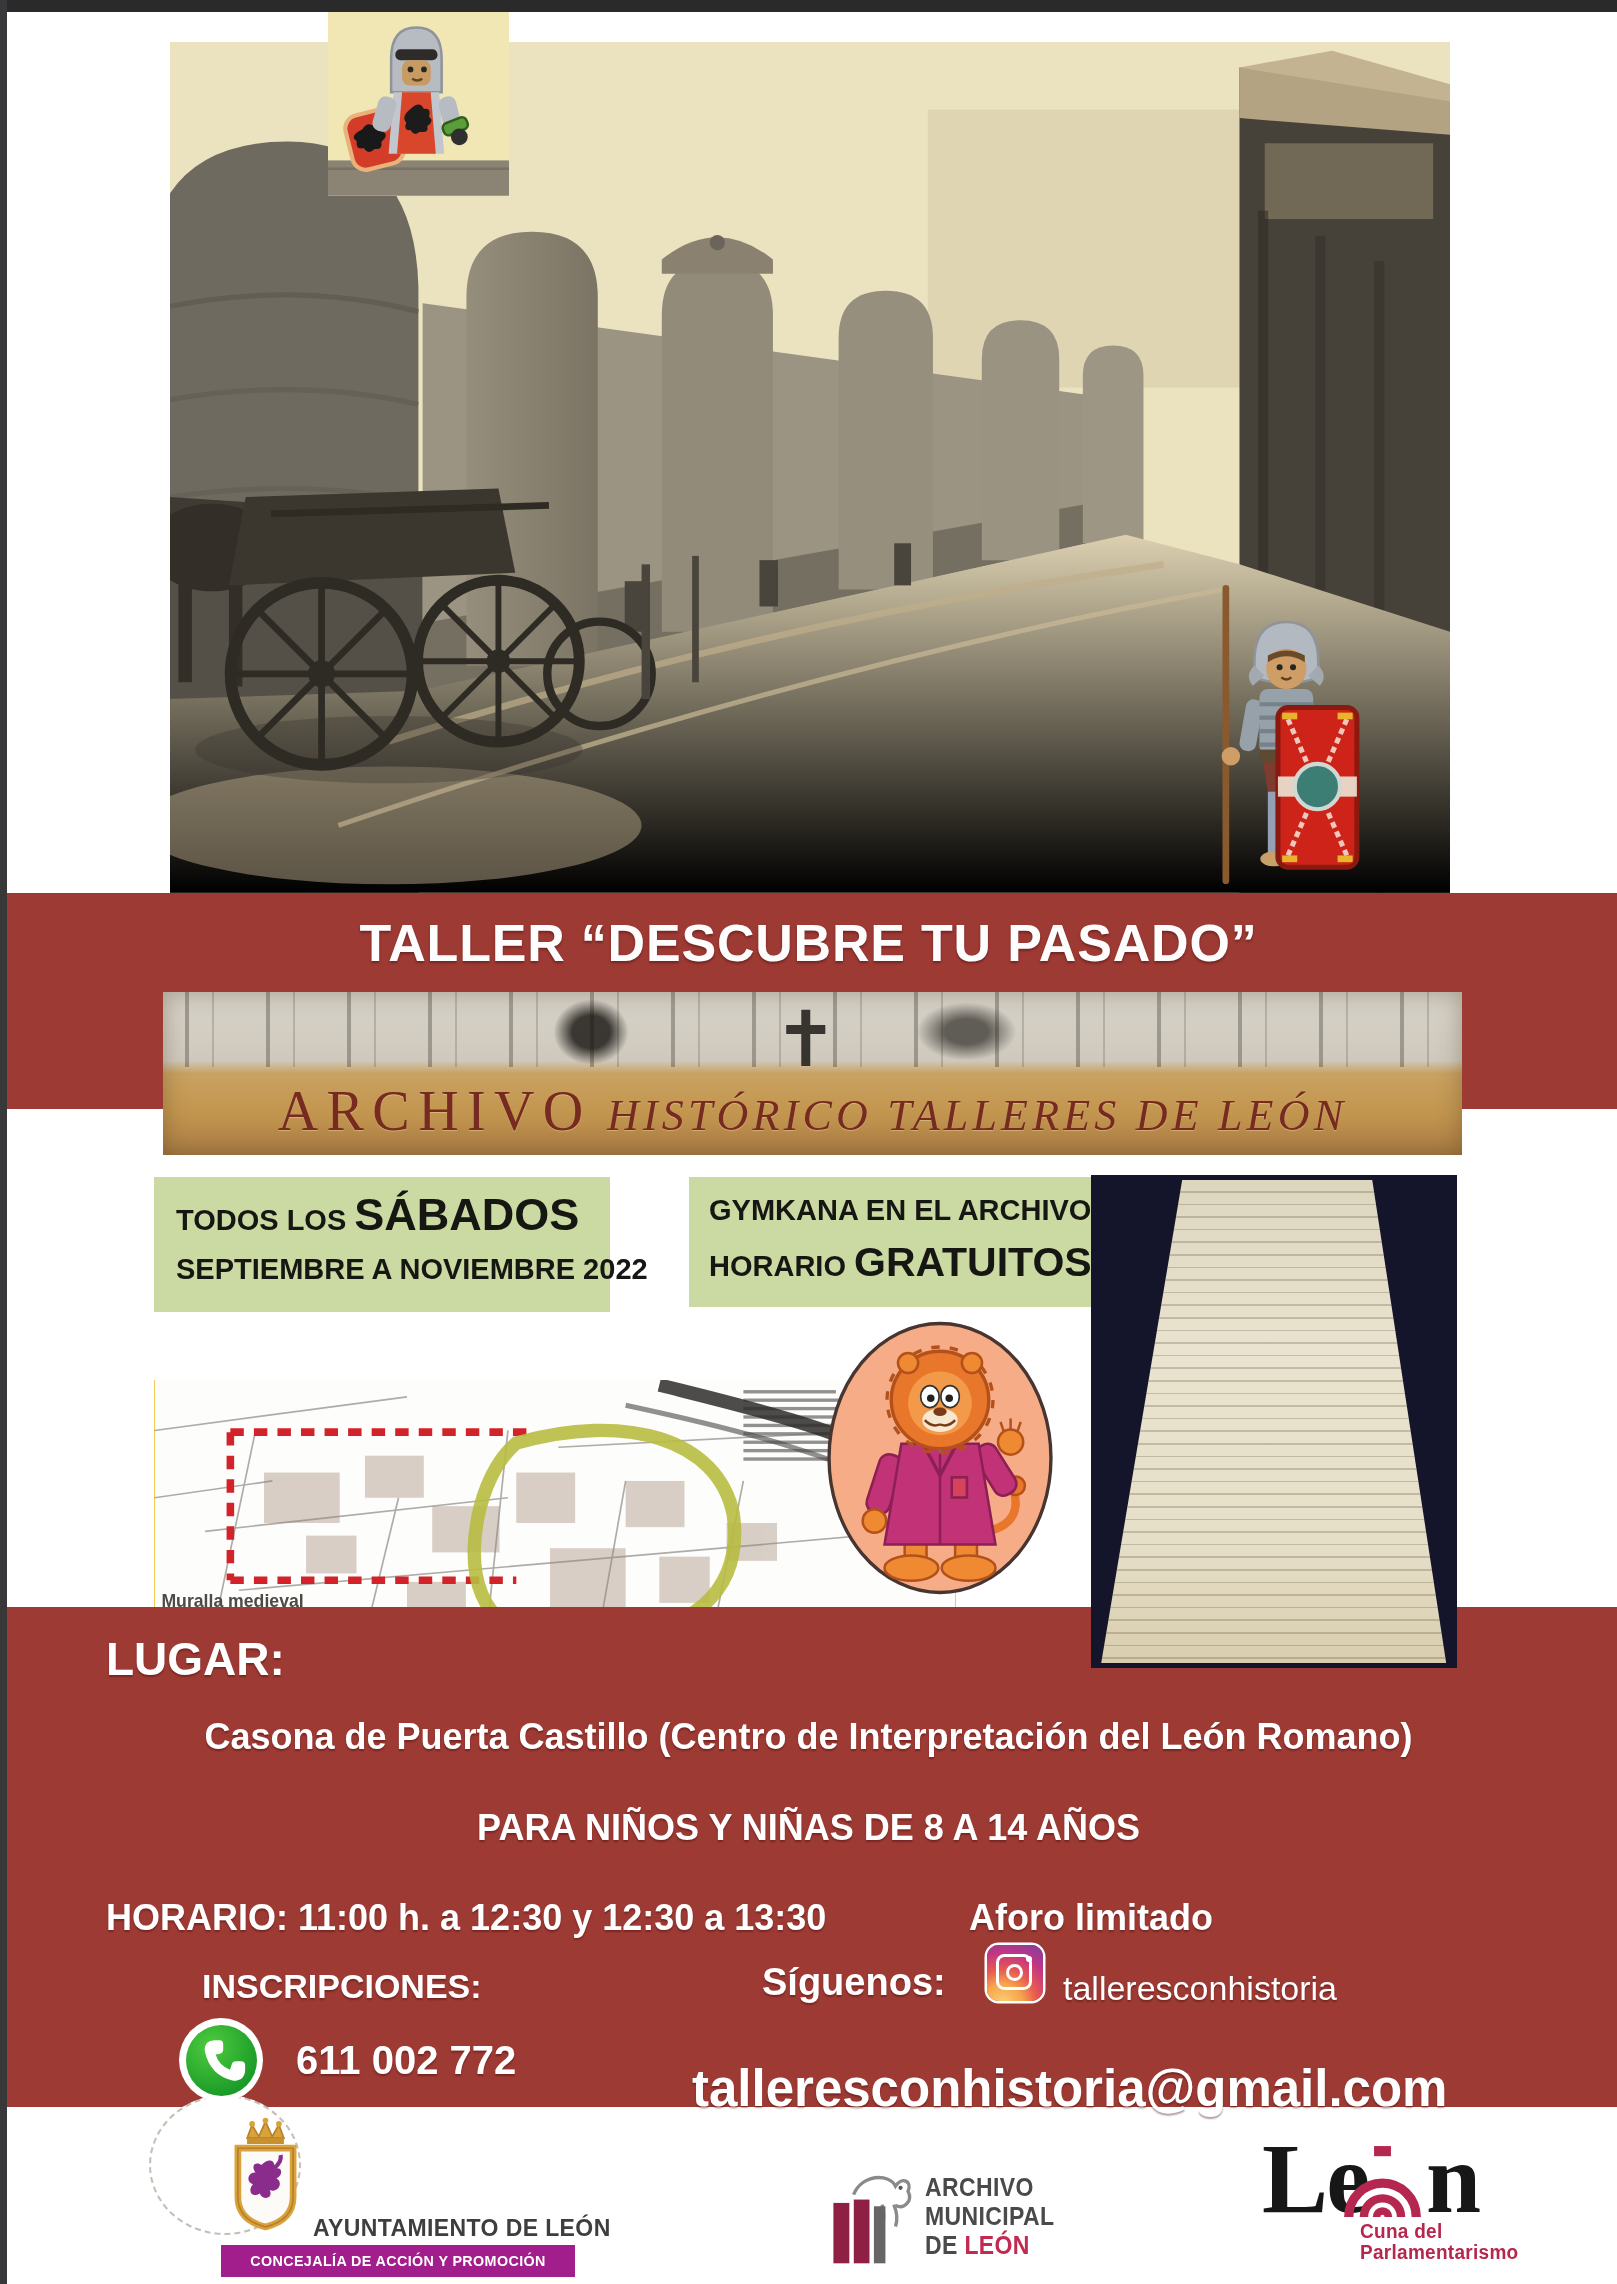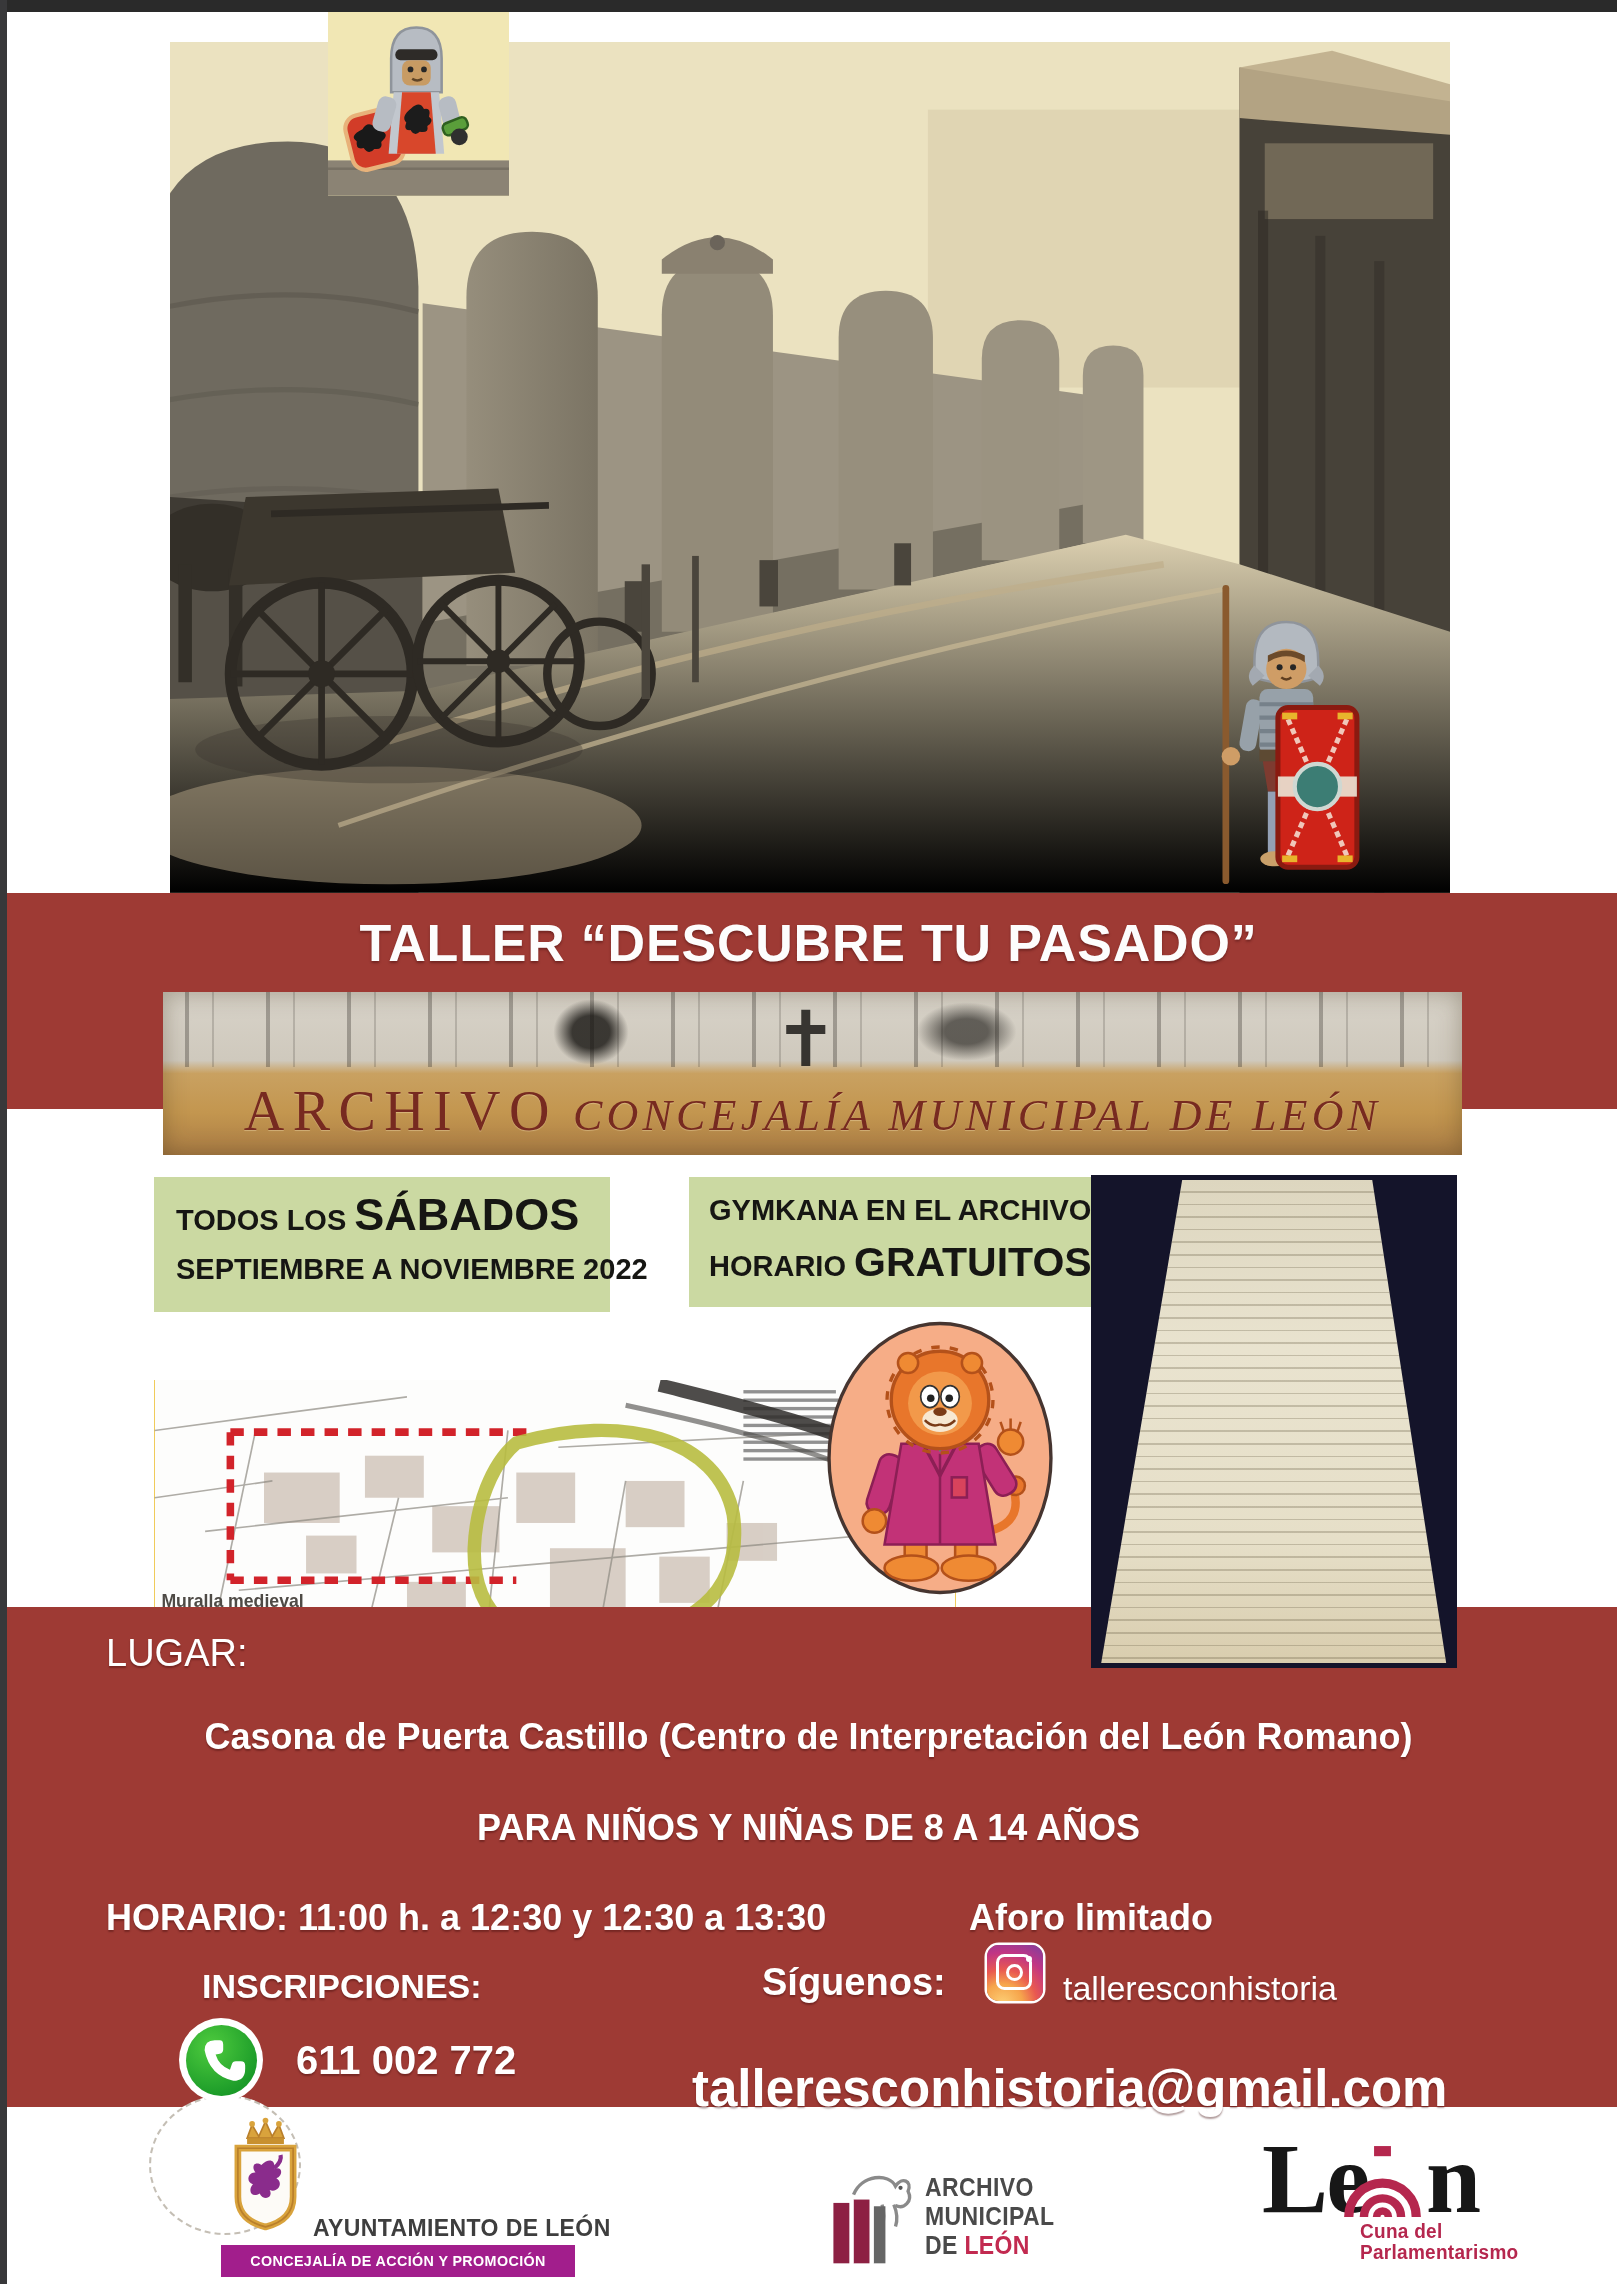--- a/index.html
+++ b/index.html
@@ -50,21 +50,21 @@
   .parchment{left:1091px;top:1175px;width:366px;height:493px;background:#14142a;z-index:5;}
   .parch-doc{left:6.7px;top:5px;width:352px;height:483px;
     clip-path:polygon(24% 0%,78% 0%,99% 100%,1% 100%);
     background:
       repeating-linear-gradient(180deg,transparent 0 11px,rgba(95,85,60,.28) 11px 12.6px),
       linear-gradient(180deg,#ddd6bf 0%,#e9e3cf 35%,#e6dfc8 75%,#d9cdae 100%);}
 
   
   .band2{left:0;top:1607px;width:1617px;height:500px;background:#9e3a34;color:#ffffff;z-index:2;}
   .band2 .b2{position:absolute;white-space:nowrap;text-shadow:0 1.7px 1.7px rgba(60,10,10,.4);}
-  .lugar{left:106px;top:25px;font-size:38px;font-weight:400;}
+  .lugar{left:106px;top:25px;font-size:46px;font-weight:700;}
   .venue{left:0;top:109px;width:1617px;text-align:center;font-size:36px;font-weight:700;}
   .audience{left:0;top:200px;width:1617px;text-align:center;font-size:36px;font-weight:700;}
   .schedule{left:106px;top:290px;font-size:36px;font-weight:700;}
   .capacity{left:969px;top:290px;font-size:36px;font-weight:700;}
   .inscrip{left:202px;top:360px;font-size:34px;font-weight:700;}
   .follow{left:762px;top:354px;font-size:38px;font-weight:700;}
   .ig-handle{left:1063px;top:362px;font-size:34px;font-weight:400;}
   .phone{left:296px;top:431px;font-size:40px;font-weight:700;}
   .email{left:692px;top:431px;font-size:51px;font-weight:700;margin-top:21px;}
 
@@ -256,21 +256,21 @@
     </svg>
   </div>
 
   <div class="abs band1">
     <div class="abs poster-title">TALLER “DESCUBRE TU PASADO”</div>
     <div class="abs manuscript">
       <div class="abs ms-scribble"></div>
       <div class="abs ms-blot1"></div>
       <div class="abs ms-blot2"></div>
       <div class="abs ms-cross">✝</div>
-      <div class="abs ms-text"><span class="big">ARCHIVO</span><span class="small"> CONCEJALÍA MUNICIPAL DE LEÓN</span></div>
+      <div class="abs ms-text"><span class="big">ARCHIVO</span><span class="small"> HISTÓRICO TALLERES DE LEÓN</span></div>
     </div>
   </div>
 
   <div class="abs greenL">
     <div class="g-line"><span class="g-sm">TODOS LOS </span><span class="g-bg">SÁBADOS</span></div>
     <div class="g-line g-sm">SEPTIEMBRE A NOVIEMBRE 2022</div>
   </div>
   <div class="abs greenR">
     <div class="g-line g-sm">GYMKANA EN EL ARCHIVO</div>
     <div class="g-line"><span class="g-sm">HORARIO </span><span class="g-bg">GRATUITOS</span></div>

